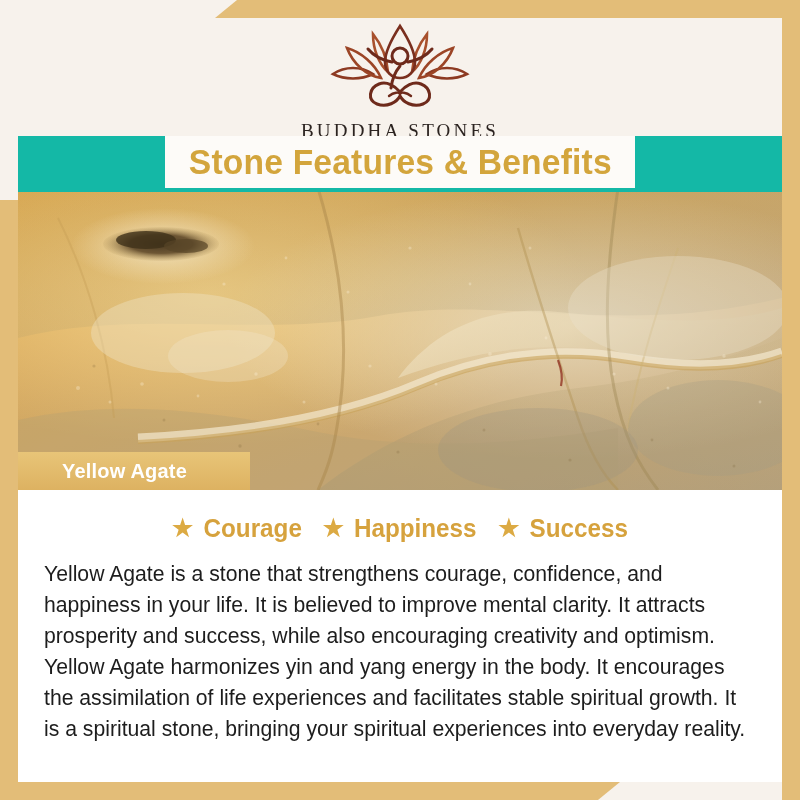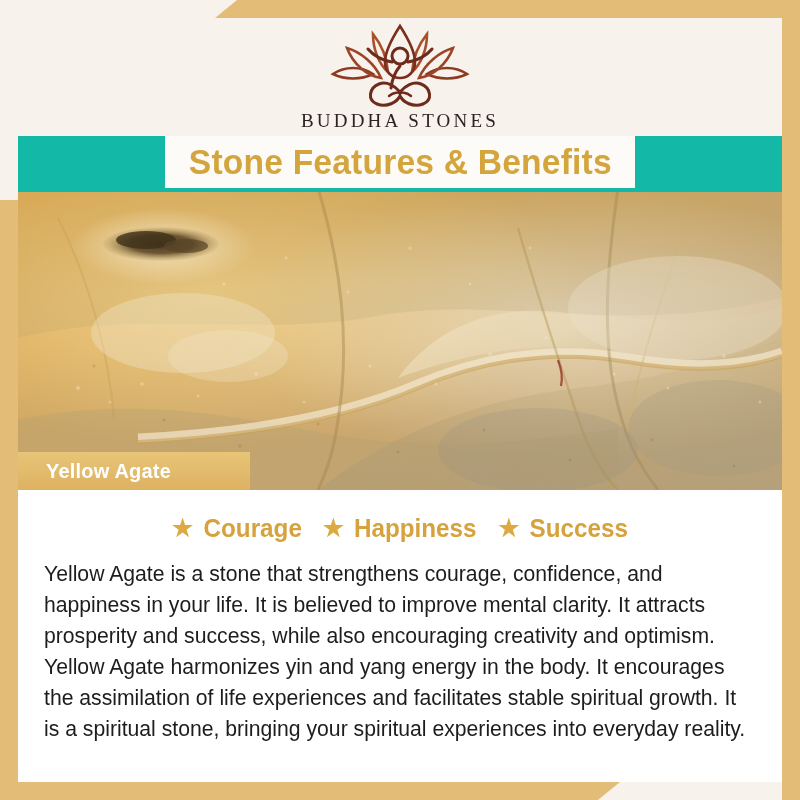--- a/index.html
+++ b/index.html
@@ -85,21 +85,21 @@
     justify-content: flex-start;
     z-index: 4;
   }
   .logo-mark {
     margin-top: 22px;
     width: 150px;
     height: 88px;
     display: block;
   }
   .wordmark {
-    margin-top: 0;
+    margin-top: 10px;
     font-family: "Liberation Serif", serif;
     font-size: 19px;
     letter-spacing: 3.2px;
     color: #2b2320;
     white-space: nowrap;
   }
 
   
   .title-band {
     position: absolute;
@@ -154,21 +154,21 @@
     left: 18px;
     top: 452px;
     width: 232px;
     height: 38px;
     background: linear-gradient(180deg, #e8c578 0%, #ddb261 100%);
     display: flex;
     align-items: center;
     z-index: 4;
   }
   .stone-label-text {
-    margin-left: 28px;
+    margin-left: 44px;
     font-size: 20px;
     font-weight: bold;
     color: #ffffff;
     letter-spacing: 0.2px;
     white-space: nowrap;
   }
 
   
   .content {
     position: absolute;

